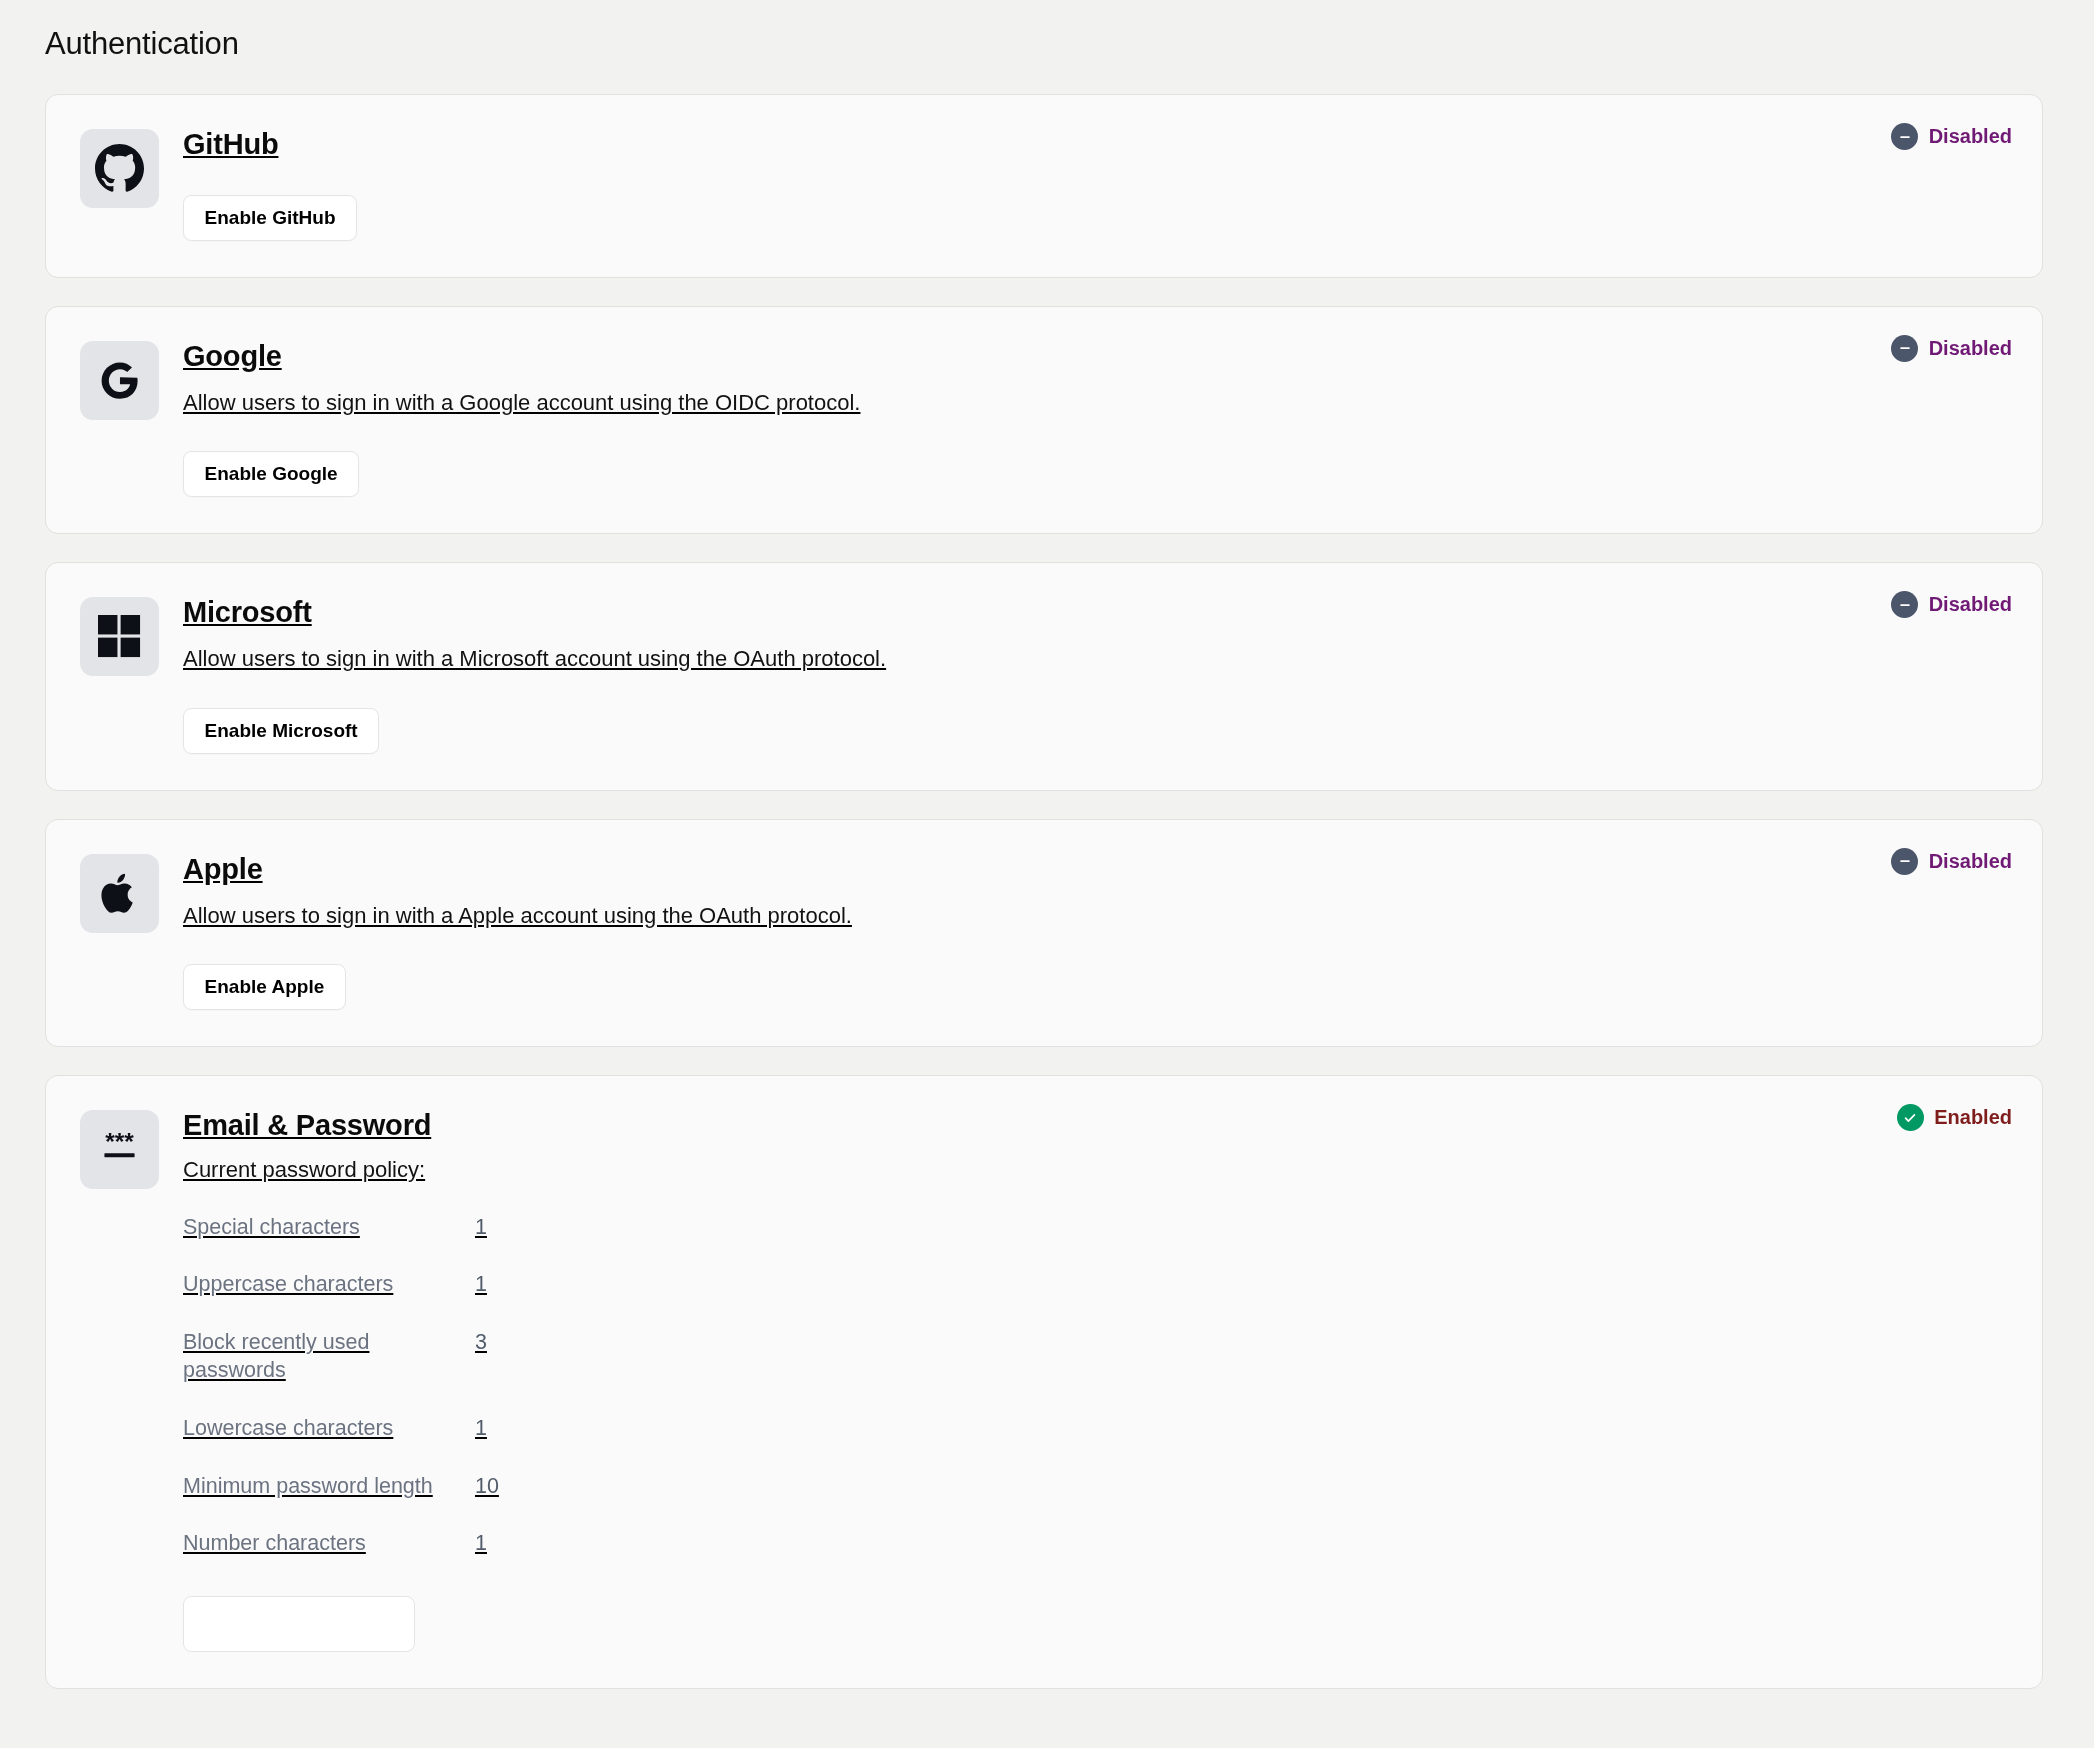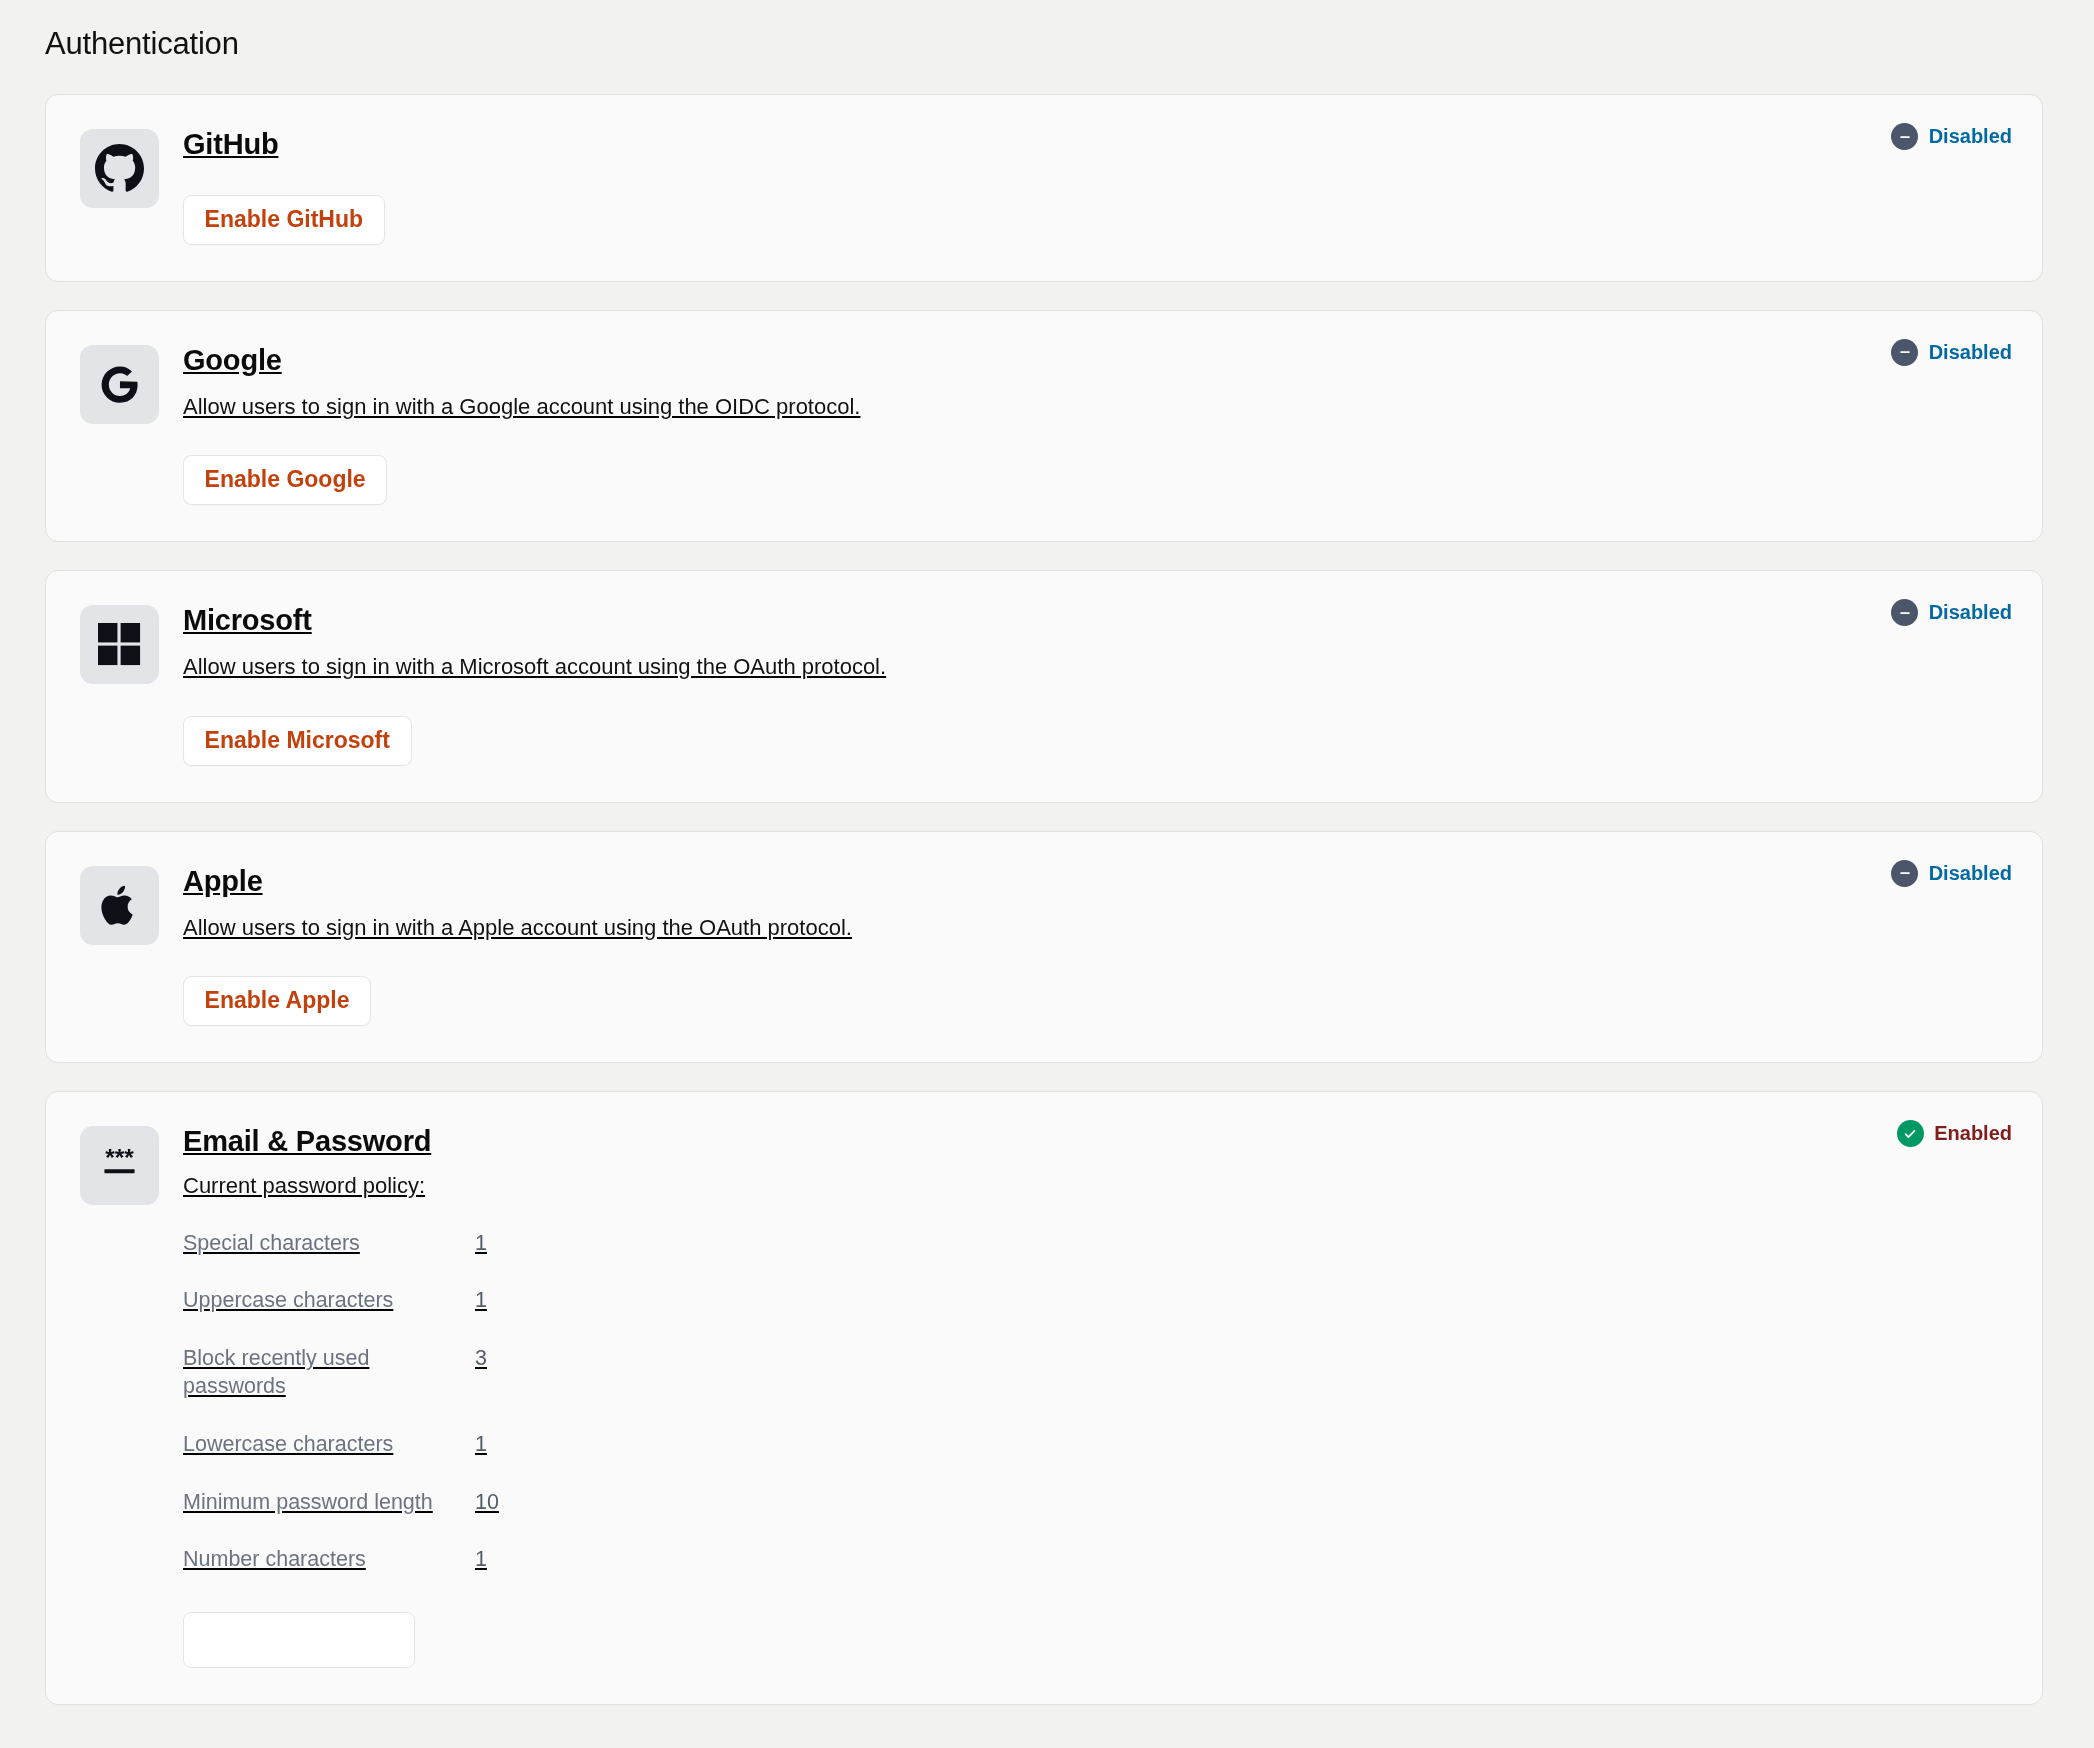--- a/index.html
+++ b/index.html
@@ -80,39 +80,39 @@
   }
 
   .enable-btn {
     display: inline-block;
     margin-top: 34px;
     background: #ffffff;
     border: 1.4px solid #e4e4e2;
     border-radius: 8.4px;
     padding: 12px 20.6px 13px 20.6px;
     font-family: "Liberation Sans", sans-serif;
-    font-size: 23px;
+    font-size: 19px;
     font-weight: 700;
-    color: #c2410c;
+    color: #000000;
     cursor: pointer;
     line-height: 1;
     box-shadow: 0 0.9px 0.9px rgba(0,0,0,0.02);
   }
 
   .status {
     position: absolute;
     top: 28px;
     right: 30px;
     display: flex;
     align-items: center;
     gap: 10.3px;
     font-size: 20px;
     font-weight: 700;
   }
-  .status-disabled { color: #0369a1; }
+  .status-disabled { color: #701a75; }
   .status-enabled  { color: #7f1d1d; }
 
   .status-dot {
     width: 27px;
     height: 27px;
     border-radius: 50%;
     display: flex;
     align-items: center;
     justify-content: center;
   }

